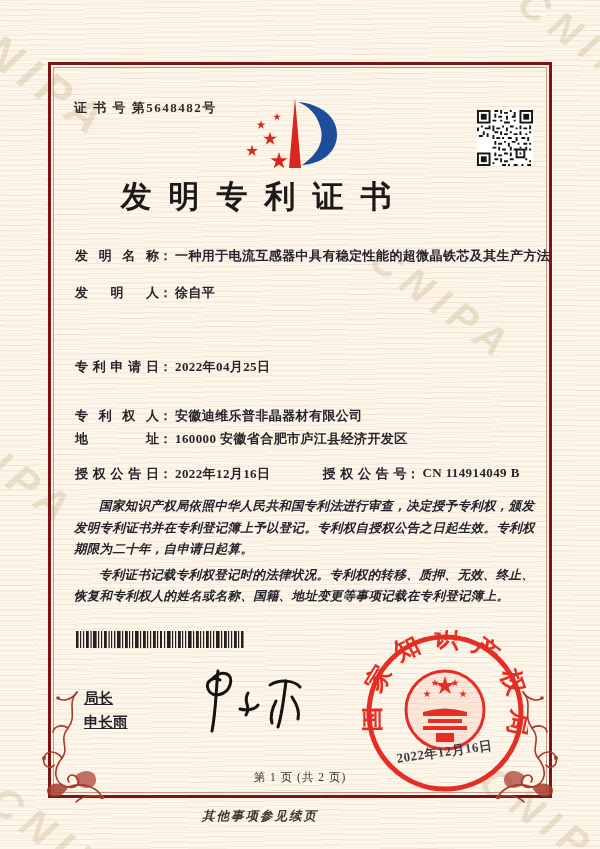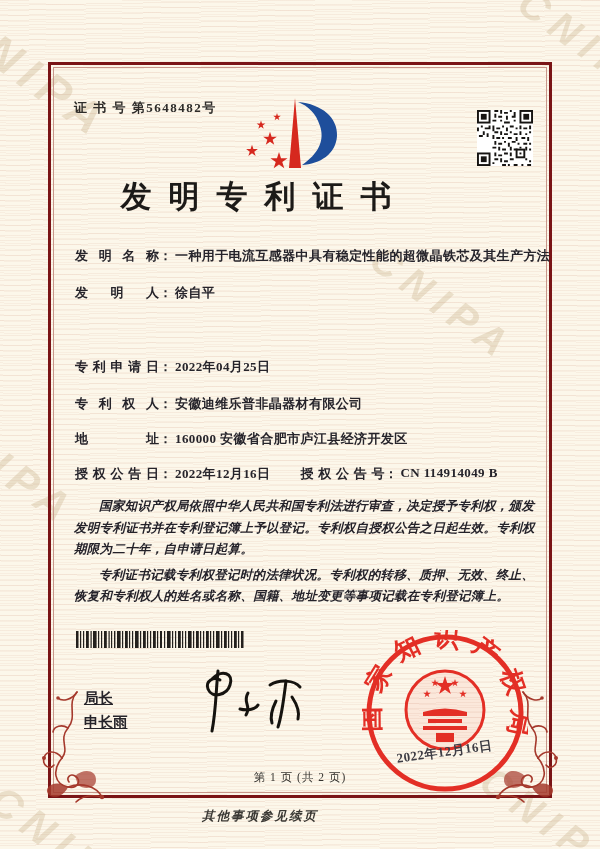--- a/index.html
+++ b/index.html
@@ -40,21 +40,21 @@
     text-align:center;text-indent:17px;letter-spacing:17px;
     font-size:31px;font-weight:700;color:#1c1a18;
   }
   .row{position:absolute;left:75px;z-index:4;font-size:13px;font-weight:700;color:#26242b;white-space:nowrap;}
   .lab{
     display:inline-block;width:84px;vertical-align:top;
     text-align:justify;text-align-last:justify;text-justify:inter-character;
   }
   .colon{display:inline-block;vertical-align:top;}
   .val{display:inline-block;vertical-align:top;padding-left:3px;letter-spacing:.4px;}
-  .pair2{display:inline-block;margin-left:30px;}
+  .pair2{display:inline-block;margin-left:52px;}
   .paras{
     position:absolute;left:70px;top:492px;width:478px;z-index:4;
     font-size:12.5px;line-height:21.5px;color:#24222a;font-style:italic;font-weight:600;
   }
   .paras p{margin:4px;text-indent:2em;letter-spacing:.3px;}
   .barcode{position:absolute;left:76px;top:631px;width:168px;height:17px;z-index:4;}
   .director{position:absolute;left:84px;top:686px;z-index:4;font-size:14.5px;font-weight:700;color:#26242a;line-height:24px;text-decoration:underline;}
   .sig{position:absolute;left:182px;top:666px;width:130px;height:72px;z-index:4;}
   .seal{position:absolute;left:362px;top:630px;width:166px;height:166px;z-index:5;opacity:.94;}
   .pageinfo{position:absolute;left:0;top:770px;width:600px;text-align:center;z-index:4;font-size:11.5px;color:#35332f;letter-spacing:1px;}
@@ -151,21 +151,21 @@
 
   <div class="row" style="top:284px;">
     <span class="lab">发明人</span><span class="colon">：</span><span class="val">徐自平</span>
   </div>
   <div class="row" style="top:247px;">
     <span class="lab">发明名称</span><span class="colon">：</span><span class="val">一种用于电流互感器中具有稳定性能的超微晶铁芯及其生产方法</span>
   </div>
   <div class="row" style="top:358px;">
     <span class="lab">专利申请日</span><span class="colon">：</span><span class="val">2022年04月25日</span>
   </div>
-  <div class="row" style="top:395px;">
+  <div class="row" style="top:407px;">
     <span class="lab">专利权人</span><span class="colon">：</span><span class="val">安徽迪维乐普非晶器材有限公司</span>
   </div>
   <div class="row" style="top:430px;">
     <span class="lab">地址</span><span class="colon">：</span><span class="val">160000 安徽省合肥市庐江县经济开发区</span>
   </div>
   <div class="row" style="top:465px;">
     <span><span class="lab">授权公告日</span><span class="colon">：</span><span class="val">2022年12月16日</span></span><span class="pair2"><span class="lab">授权公告号</span><span class="colon">：</span><span class="val">CN 114914049 B</span></span>
   </div>
 
   <div class="paras">

